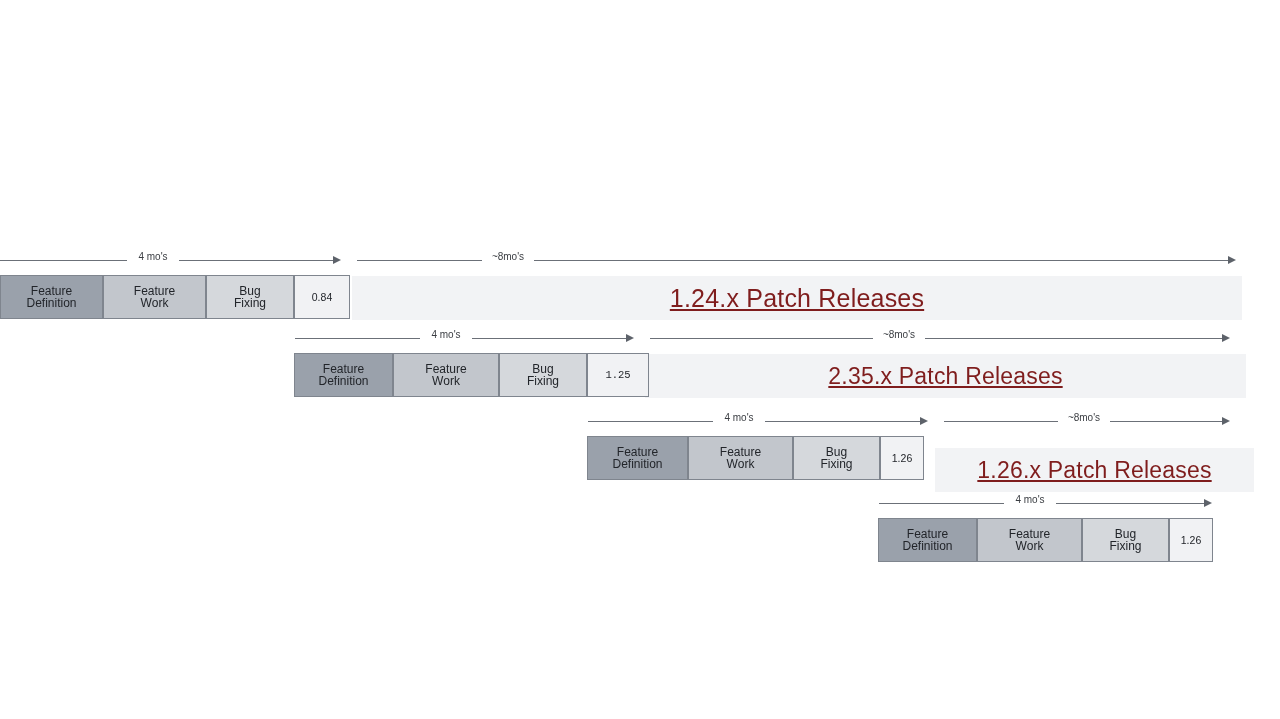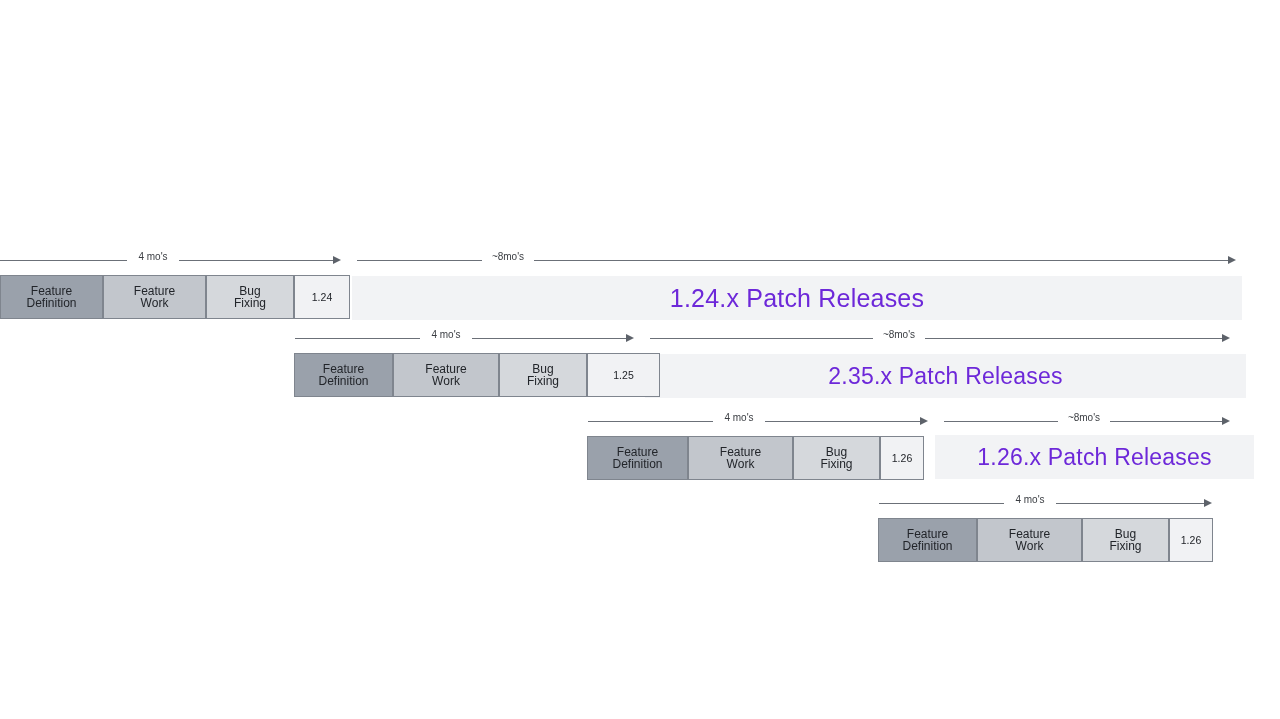--- a/index.html
+++ b/index.html
@@ -16,23 +16,24 @@
   .release-row{position:absolute;left:0;top:0;width:1280px;height:0;}
 
   
   .patch-band{
     position:absolute;
     background:#f2f3f5;
     height:44px;
     display:flex;align-items:center;justify-content:center;
   }
   .patch-label{
-    color:#6d28d9;
+    color:#7f1d1d;
     white-space:nowrap;
     letter-spacing:0.2px;
+    text-decoration:underline;
   }
 
   
   .phase-bar{
     position:absolute;
     height:44px;
     display:flex;
     box-sizing:border-box;
   }
   .phase{
@@ -92,21 +93,21 @@
         </div>
         <div class="phase ph-work" style="width: 103px;">
           <span>Feature</span>
           <span>Work</span>
         </div>
         <div class="phase ph-bug" style="width: 88px;">
           <span>Bug</span>
           <span>Fixing</span>
         </div>
         <div class="phase ph-ver" style="width: 56px;">
-          <span>1.24</span>
+          <span>0.84</span>
         </div>
       </div>
       <div class="measure" style="left: 0px; top: 251px; width: 341px;">
         <div class="m-line" style="left: 0px; width: 127px; background: rgb(107, 112, 120);"></div>
         <div class="m-line" style="left: 179px; width: 154px; background: rgb(107, 112, 120);"></div>
         <div class="m-arrow" style="left: 333px;"></div>
         <div class="m-text" style="left: 127px; width: 52px;">4 mo's</div>
       </div>
       <div class="measure" style="left: 357px; top: 251px; width: 879px;">
         <div class="m-line" style="left: 0px; width: 125px; background: rgb(107, 112, 120);"></div>
@@ -125,39 +126,39 @@
           <span>Definition</span>
         </div>
         <div class="phase ph-work" style="width: 106px;">
           <span>Feature</span>
           <span>Work</span>
         </div>
         <div class="phase ph-bug" style="width: 88px;">
           <span>Bug</span>
           <span>Fixing</span>
         </div>
-        <div class="phase ph-ver" style="width: 73px;">
+        <div class="phase ph-ver" style="width: 62px; font-family: Liberation Mono, monospace;">
           <span>1.25</span>
         </div>
       </div>
       <div class="measure" style="left: 295px; top: 329px; width: 339px;">
         <div class="m-line" style="left: 0px; width: 125px; background: rgb(107, 112, 120);"></div>
         <div class="m-line" style="left: 177px; width: 154px; background: rgb(107, 112, 120);"></div>
         <div class="m-arrow" style="left: 331px;"></div>
         <div class="m-text" style="left: 125px; width: 52px;">4 mo's</div>
       </div>
       <div class="measure" style="left: 650px; top: 329px; width: 580px;">
         <div class="m-line" style="left: 0px; width: 223px; background: rgb(107, 112, 120);"></div>
         <div class="m-line" style="left: 275px; width: 297px; background: rgb(107, 112, 120);"></div>
         <div class="m-arrow" style="left: 572px;"></div>
         <div class="m-text" style="left: 223px; width: 52px;">~8mo's</div>
       </div>
     </div>
     <div class="release-row">
-      <div class="patch-band" style="left: 935px; top: 435px; width: 319px; background: rgb(242, 243, 245);">
+      <div class="patch-band" style="left: 935px; top: 448px; width: 319px; background: rgb(242, 243, 245);">
         <div class="patch-label" style="font-size: 23px;">1.26.x Patch Releases</div>
       </div>
       <div class="phase-bar" style="left: 587px; top: 436px;">
         <div class="phase ph-def" style="width: 101px;">
           <span>Feature</span>
           <span>Definition</span>
         </div>
         <div class="phase ph-work" style="width: 105px;">
           <span>Feature</span>
           <span>Work</span>

